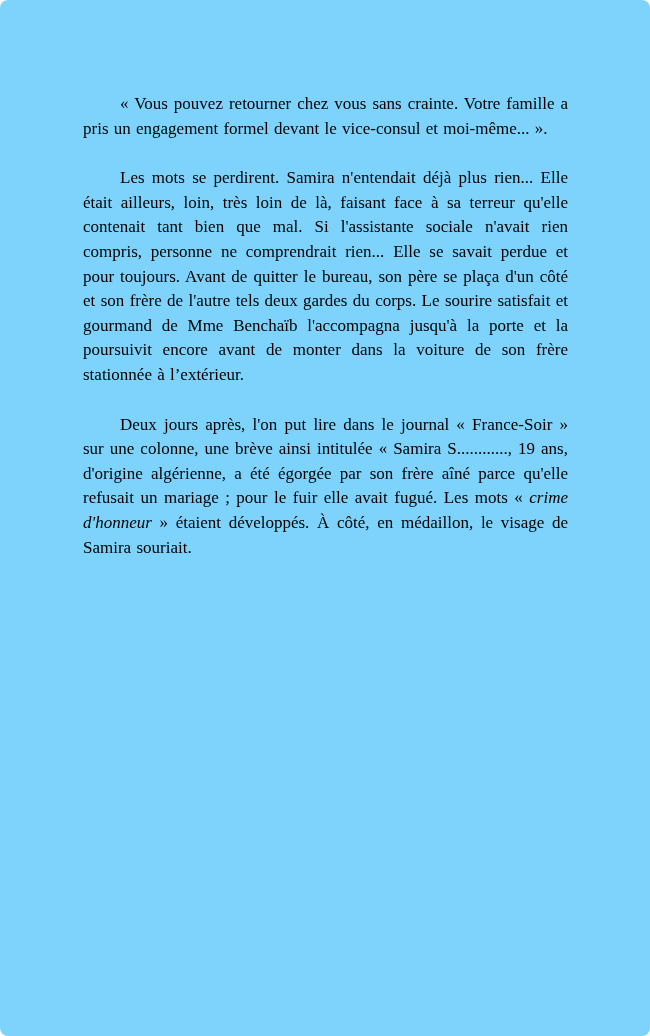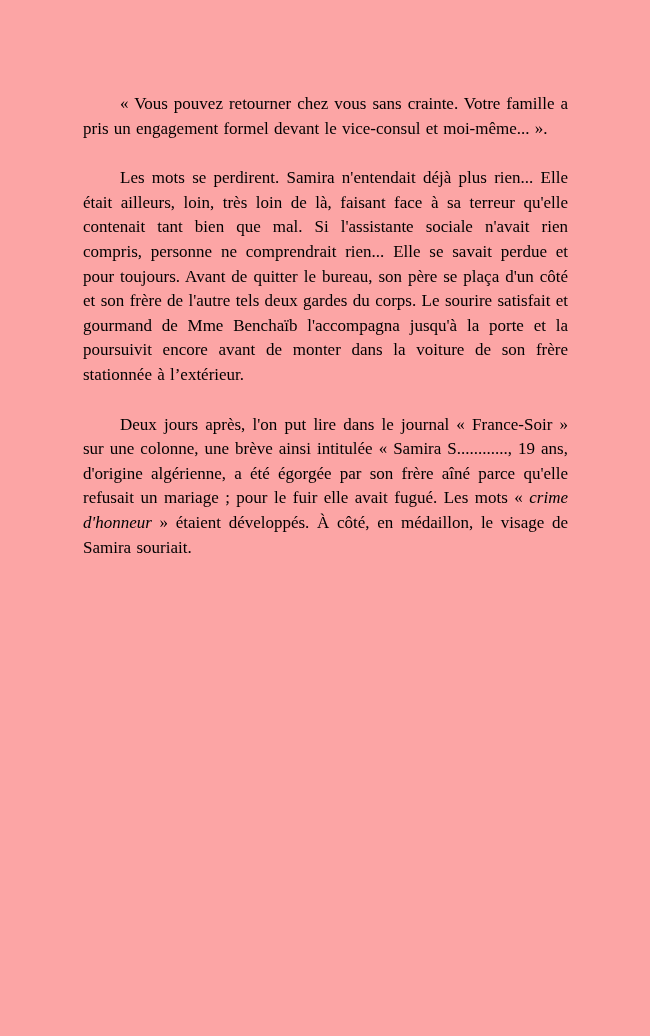--- a/index.html
+++ b/index.html
@@ -11,22 +11,23 @@
       width: 650px;
       height: 1036px;
       overflow: hidden;
       font-family: "Liberation Serif", serif;
       color: #000000;
     }
     .page {
       box-sizing: border-box;
       width: 650px;
       height: 1036px;
-      background: #fca5a5;
+      background: #7dd3fc;
       padding: 92px 82px 0 83px;
+      border-radius: 8px;
     }
     .para {
       margin: 0 0 25px 0;
       font-size: 17px;
       line-height: 24.6px;
       text-align: justify;
       text-indent: 37px;
       word-spacing: 1px;
     }
     .italic {

